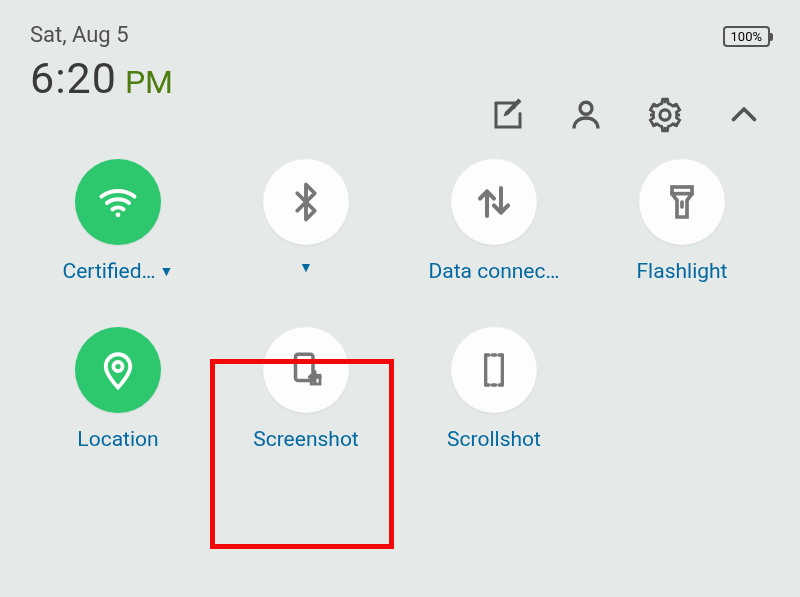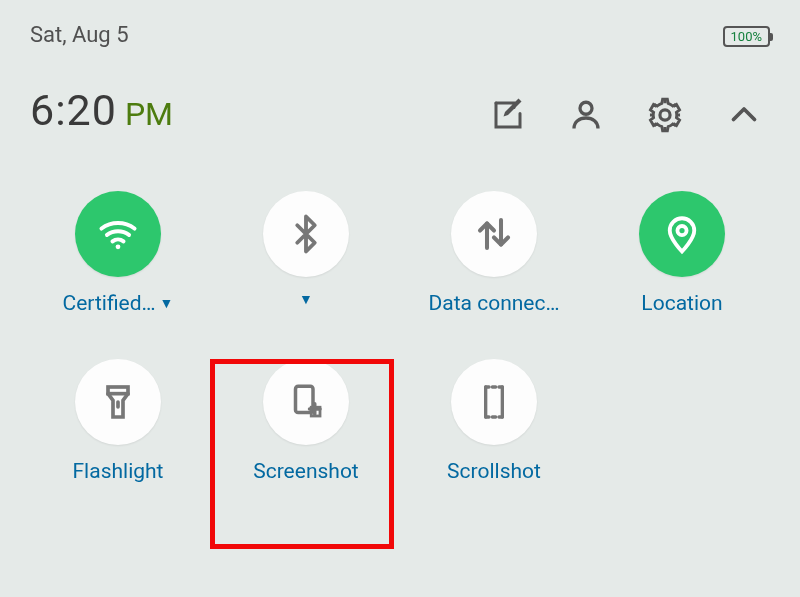--- a/index.html
+++ b/index.html
@@ -14,21 +14,20 @@
     }
     .status-bar {
       display: flex;
       justify-content: space-between;
       align-items: flex-start;
       padding: 22px 30px 0 30px;
     }
     .datetime {
       display: flex;
       flex-direction: column;
-      gap: 32px;
     }
     .date {
       font-size: 22px;
       color: #505050;
       margin-bottom: 6px;
     }
     .time-row {
       display: flex;
       align-items: baseline;
       gap: 8px;
@@ -43,21 +42,21 @@
       font-size: 32px;
       color: #4d7c0f;
     }
     .battery {
       display: flex;
       align-items: center;
       border: 2px solid #555;
       border-radius: 4px;
       padding: 1px 6px;
       font-size: 13px;
-      color: #15803d;
+      color: #000000;
       position: relative;
       margin-top: 4px;
     }
     .battery::after {
       content: "";
       position: absolute;
       right: -5px;
       top: 5px;
       width: 3px;
       height: 8px;
@@ -199,46 +198,46 @@
         <path d="M16 4v14"></path>
           <path d="M12 14l4 4 4-4"></path>
       </svg>
     </div>
     <div class="tile-label">
       <span>Data connec…</span>
     </div>
   </div>
 
   <div class="tile">
+    <div class="tile-circle">
+      <svg width="40" height="40" viewBox="0 0 24 24" fill="none" stroke="#777" stroke-width="2.2" stroke-linecap="round">
+        <rect x="6" y="3" width="12" height="4"></rect>
+        <path d="M6 7l3 4v10h6V11l3-4"></path>
+        <line x1="12" y1="12" x2="12" y2="15"></line>
+      </svg>
+    </div>
+    <div class="tile-label">
+      <span>Flashlight</span>
+    </div>
+  </div>
+
+  <div class="tile">
     <div class="tile-circle active">
       <svg width="42" height="42" viewBox="0 0 24 24" fill="none" stroke="#fff" stroke-width="2.2">
         <path d="M12 22s7-7.2 7-12a7 7 0 1 0-14 0c0 4.8 7 12 7 12z"></path>
         <circle cx="12" cy="10" r="2.6"></circle>
       </svg>
     </div>
     <div class="tile-label">
       <span>Location</span>
     </div>
   </div>
 
   <div class="tile">
     <div class="tile-circle">
-      <svg width="40" height="40" viewBox="0 0 24 24" fill="none" stroke="#777" stroke-width="2.2" stroke-linecap="round">
-        <rect x="6" y="3" width="12" height="4"></rect>
-        <path d="M6 7l3 4v10h6V11l3-4"></path>
-        <line x1="12" y1="12" x2="12" y2="15"></line>
-      </svg>
-    </div>
-    <div class="tile-label">
-      <span>Flashlight</span>
-    </div>
-  </div>
-
-  <div class="tile">
-    <div class="tile-circle">
       <svg width="42" height="42" viewBox="0 0 24 24" fill="none" stroke="#777" stroke-width="2" stroke-linecap="round">
         <rect x="6" y="3" width="10" height="15" rx="1.5"></rect>
         <path d="M14 16h6M17 13v6"></path>
         <rect x="15" y="15" width="5" height="5" stroke-width="1.6"></rect>
       </svg>
     </div>
     <div class="tile-label">
       <span>Screenshot</span>
     </div>
   </div>

